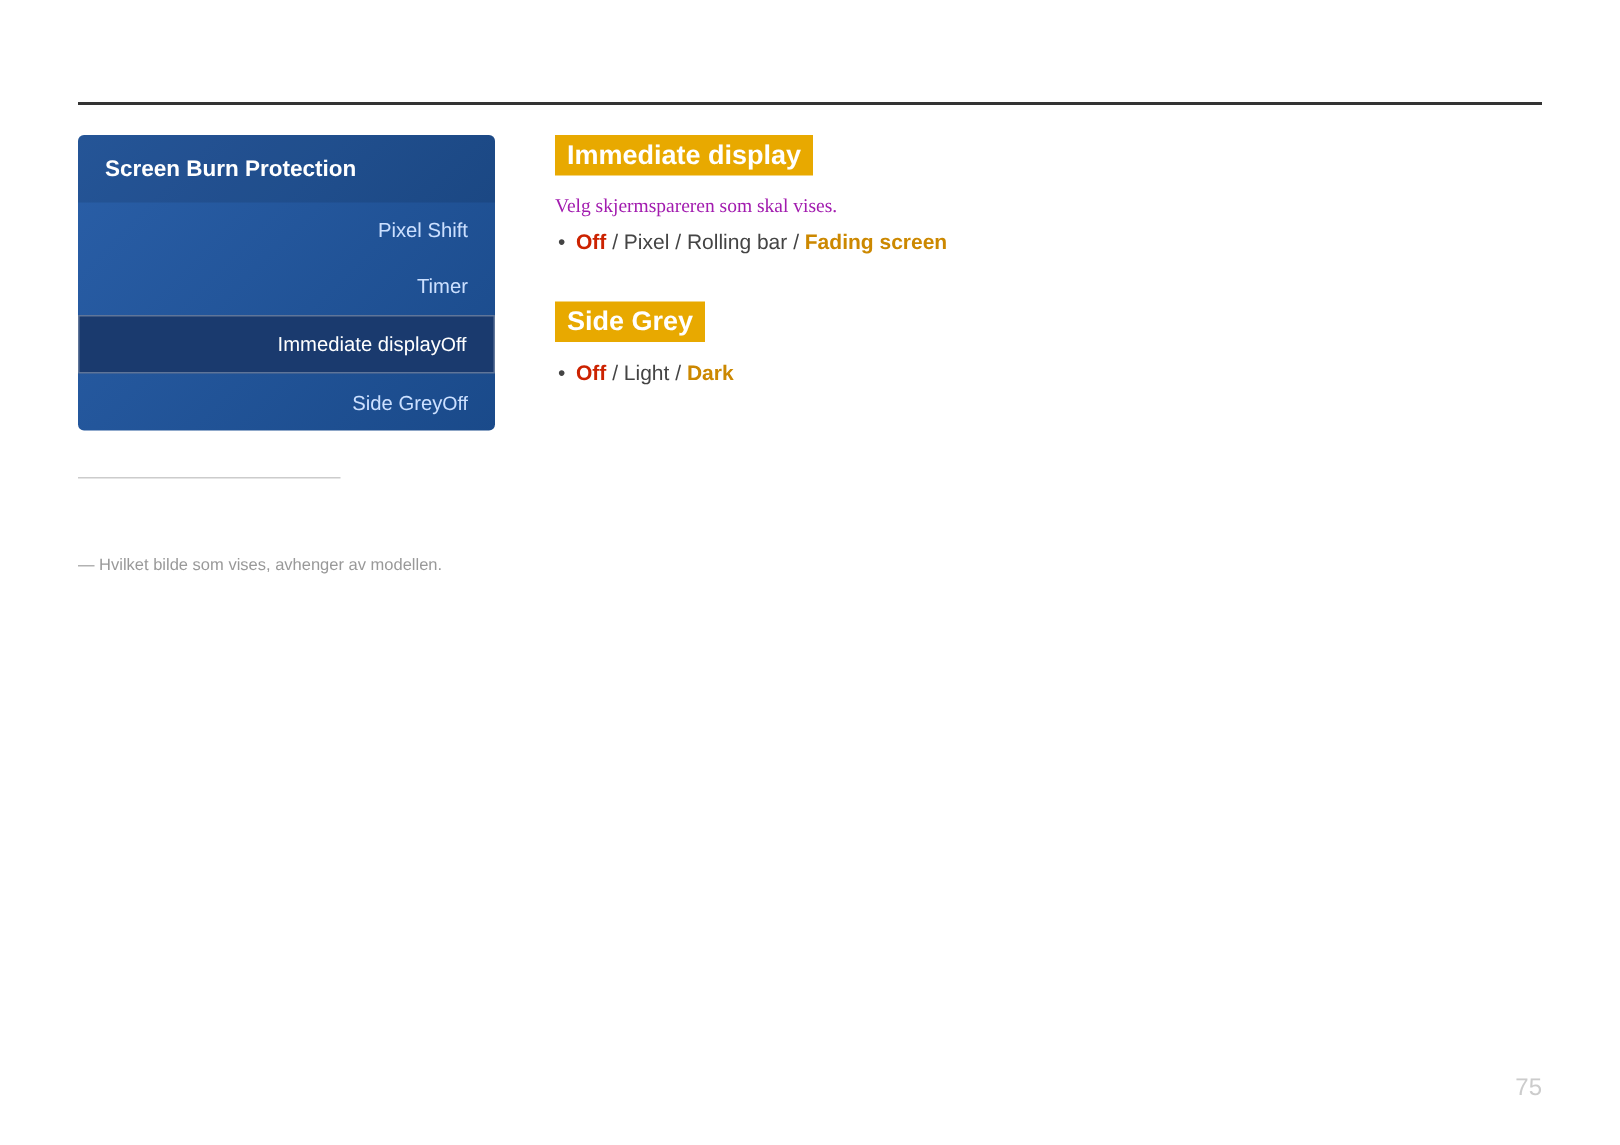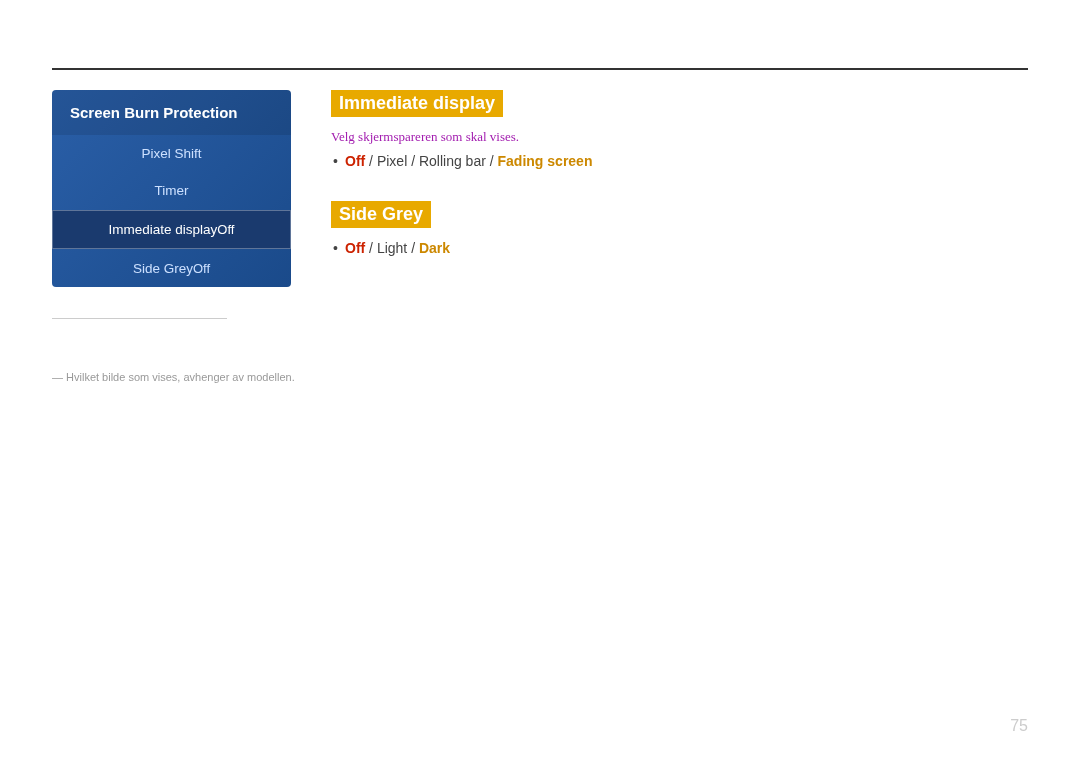--- a/index.html
+++ b/index.html
@@ -30,21 +30,21 @@
       position: absolute;
       top: 90px;
       left: 52px;
       right: 52px;
       display: flex;
       gap: 40px;
     }
 
     
     .menu-panel {
-      width: 239px;
+      width: 278px;
       flex-shrink: 0;
     }
 
     .menu-panel-bg {
       background: linear-gradient(135deg, #2a5fa8, #1a4a8a);
       border-radius: 4px;
       padding: 0;
       overflow: hidden;
     }
 
@@ -55,21 +55,21 @@
       padding: 14px 18px 14px 18px;
       background: rgba(0,0,0,0.1);
     }
 
     .menu-item {
       color: #cce0ff;
       font-size: 13.5px;
       padding: 11px 18px;
       cursor: pointer;
       display: flex;
-      justify-content: center;
+      justify-content: flex-end;
       align-items: center;
     }
 
     .menu-item.active {
       background: #1a3a6e;
       color: #ffffff;
       border: 1px solid rgba(255,255,255,0.3);
       margin: 1px 0;
     }
 

